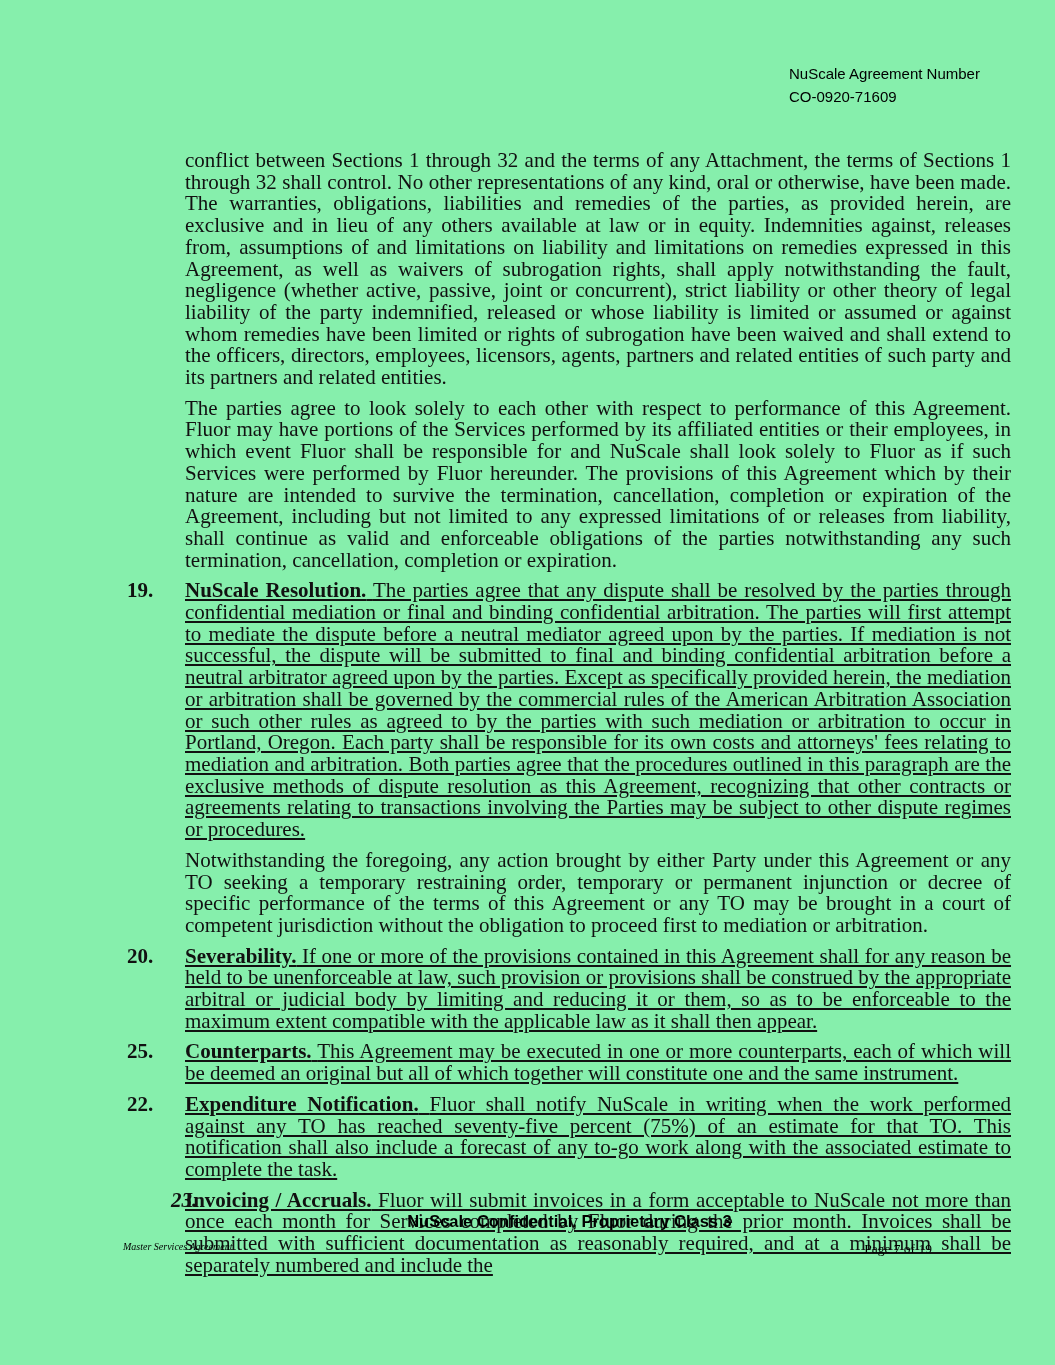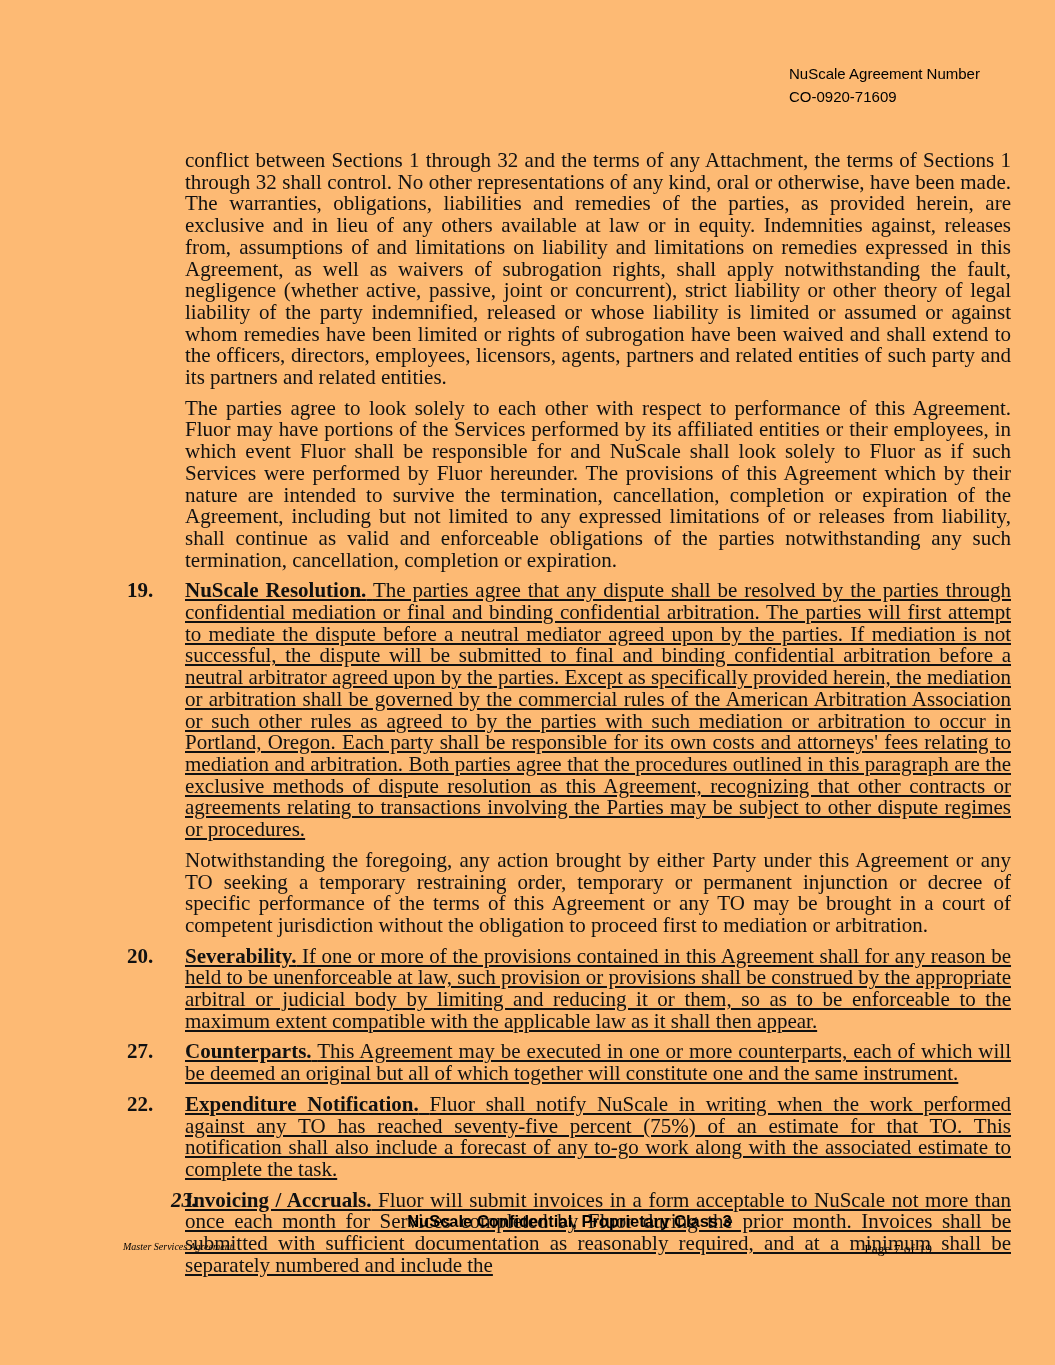--- a/index.html
+++ b/index.html
@@ -4,21 +4,21 @@
 <style>
   html, body {
     margin: 0;
     padding: 0;
     background: #e8e8e8;
   }
   .page {
     position: relative;
     width: 1055px;
     height: 1365px;
-    background: #fdba74;
+    background: #86efac;
     font-family: "Liberation Serif", serif;
     color: #111111;
     overflow: hidden;
     margin: 0 auto;
   }
   .header-block {
     position: absolute;
     top: 62px;
     left: 789px;
     font-family: "Liberation Sans", sans-serif;
@@ -109,21 +109,21 @@
 
     <p class="para"><span>Notwithstanding the foregoing, any action brought by either Party under this Agreement or any TO seeking a temporary restraining order, temporary or permanent injunction or decree of specific performance of the terms of this Agreement or any TO may be brought in a court of competent jurisdiction without the obligation to proceed first to mediation or arbitration.</span></p>
 
     <p class="para numbered">
       <span class="num">20.</span>
       <span class="heading">Severability.</span>
       <span>If one or more of the provisions contained in this Agreement shall for any reason be held to be unenforceable at law, such provision or provisions shall be construed by the appropriate arbitral or judicial body by limiting and reducing it or them, so as to be enforceable to the maximum extent compatible with the applicable law as it shall then appear.</span>
     </p>
 
     <p class="para numbered">
-      <span class="num">27.</span>
+      <span class="num">25.</span>
       <span class="heading">Counterparts.</span>
       <span>This Agreement may be executed in one or more counterparts, each of which will be deemed an original but all of which together will constitute one and the same instrument.</span>
     </p>
 
     <p class="para numbered">
       <span class="num">22.</span>
       <span class="heading">Expenditure Notification.</span>
       <span>Fluor shall notify NuScale in writing when the work performed against any TO has reached seventy-five percent (75%) of an estimate for that TO. This notification shall also include a forecast of any to-go work along with the associated estimate to complete the task.</span>
     </p>
 

